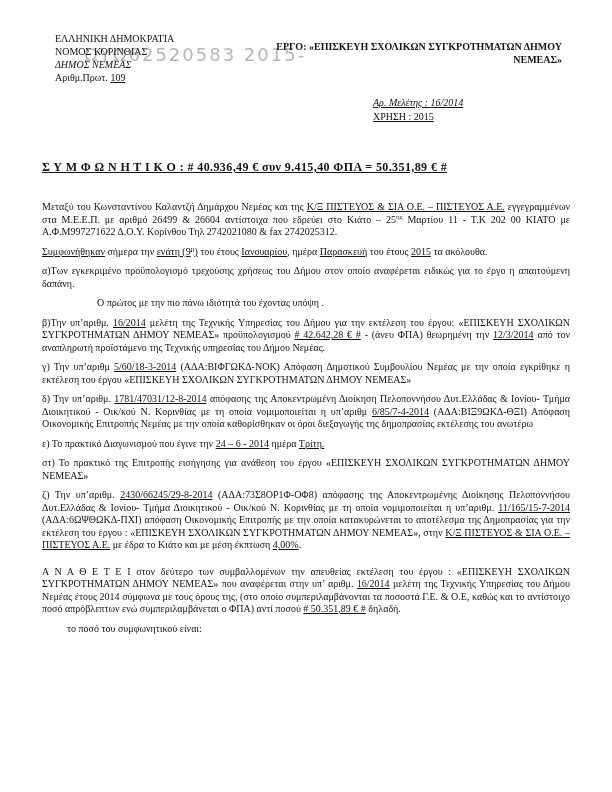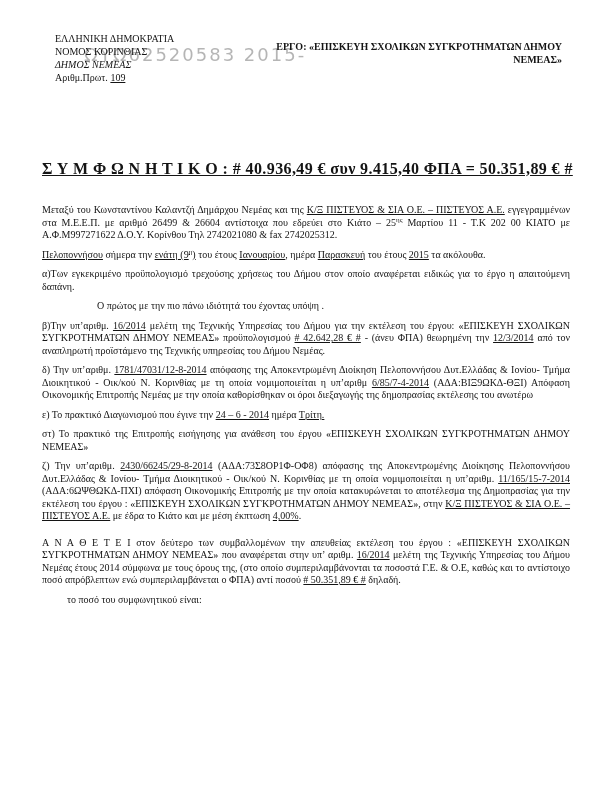--- a/index.html
+++ b/index.html
@@ -14,21 +14,21 @@
   .watermark{
     position:absolute;top:44px;left:84px;z-index:0;
     font-family:"DejaVu Sans", sans-serif;font-size:18px;letter-spacing:2px;
     color:#8f8f8f;opacity:.65;white-space:nowrap;
   }
   .h-left{position:absolute;top:32px;left:55px;line-height:1.3;z-index:1}
   .h-right{position:absolute;top:40px;left:252px;width:310px;text-align:right;font-weight:bold;line-height:1.3;z-index:1}
   .h-study{position:absolute;top:96px;left:373px;line-height:1.35;z-index:1}
   .body{position:absolute;top:160px;left:42px;width:528px;z-index:1}
   .title{
-    text-align:center;font-weight:bold;font-size:16px;letter-spacing:.4px;
+    font-weight:bold;font-size:12px;letter-spacing:.4px;
     text-decoration:underline;margin-bottom:26px;white-space:nowrap;
   }
   .para{text-align:justify;line-height:1.25;margin:0 0 7px 0;}
   .para.gap{margin-top:14px}
   .para.indent-lg{text-indent:55px}
   .para.indent-sm{text-indent:25px}
   sup{font-size:7px;line-height:0;vertical-align:super}
 </style>
 </head>
 <body>
@@ -42,29 +42,37 @@
     <div>ΝΟΜΟΣ ΚΟΡΙΝΘΙΑΣ</div>
     <div class="b i">ΔΗΜΟΣ  ΝΕΜΕΑΣ</div>
     <div>
       <span>Αριθμ.Πρωτ.</span>
       <span class="b u">109</span>
     </div>
   </div>
 
   <div class="h-right">ΕΡΓΟ: «ΕΠΙΣΚΕΥΗ ΣΧΟΛΙΚΩΝ ΣΥΓΚΡΟΤΗΜΑΤΩΝ ΔΗΜΟΥ ΝΕΜΕΑΣ»</div>
 
+  <div class="h-study">
+    <div class="i u">
+      <span>Αρ. Μελέτης :</span>
+      <span class="b">16/2014</span>
+    </div>
+    <div class="b u">ΧΡΗΣΗ : 2015</div>
+  </div>
 
   <div class="body">
     <div class="title">Σ Υ Μ Φ Ω Ν Η Τ Ι Κ Ο : # 40.936,49 € συν 9.415,40 ΦΠΑ = 50.351,89 € #</div>
     <div>
         <p class="para"><span>Μεταξύ του </span><span class="b">Κωνσταντίνου Καλαντζή</span><span> Δημάρχου Νεμέας και της </span><span class="b u">Κ/Ξ ΠΙΣΤΕΥΟΣ &amp; ΣΙΑ Ο.Ε. – ΠΙΣΤΕΥΟΣ Α.Ε.</span><span> εγγεγραμμένων στα Μ.Ε.Ε.Π. με αριθμό </span><span class="b">26499 &amp; 26604</span><span> αντίστοιχα που εδρεύει στο Κιάτο – 25</span><sup>ης</sup><span> Μαρτίου 11 - Τ.Κ 202 00 ΚΙΑΤΟ με Α.Φ.Μ997271622 Δ.Ο.Υ. Κορίνθου Τηλ 2742021080 &amp; fax 2742025312.</span></p>
-        <p class="para"><span class="b u">Πελοποννήσου</span><span> σήμερα την </span><span class="b u">ενάτη (9</span><sup class="b u">η</sup><span class="b u">)</span><span> του έτους </span><span class="b u">Ιανουαρίου</span><span>, ημέρα </span><span class="b u">Παρασκευή</span><span> του έτους </span><span class="b u">2015</span><span> τα ακόλουθα.</span></p>
+        <p class="para"><span class="b u">Συμφωνήθηκαν</span><span> σήμερα την </span><span class="b u">ενάτη (9</span><sup class="b u">η</sup><span class="b u">)</span><span> του έτους </span><span class="b u">Ιανουαρίου</span><span>, ημέρα </span><span class="b u">Παρασκευή</span><span> του έτους </span><span class="b u">2015</span><span> τα ακόλουθα.</span></p>
         <p class="para"><span>α)Των εγκεκριμένο προϋπολογισμό τρεχούσης χρήσεως του Δήμου στον οποίο αναφέρεται ειδικώς για το έργο η απαιτούμενη δαπάνη.</span></p>
         <p class="para indent-lg"><span>Ο πρώτος με την πιο πάνω ιδιότητά του έχοντας υπόψη .</span></p>
         <p class="para"><span>β)Την υπ’αριθμ. </span><span class="b u">16/2014</span><span> μελέτη της Τεχνικής Υπηρεσίας του Δήμου για την εκτέλεση  του έργου: </span><span class="b">«ΕΠΙΣΚΕΥΗ ΣΧΟΛΙΚΩΝ ΣΥΓΚΡΟΤΗΜΑΤΩΝ ΔΗΜΟΥ ΝΕΜΕΑΣ»</span><span> προϋπολογισμού </span><span class="b u"># 42.642,28 € #</span><span> - (άνευ ΦΠΑ) θεωρημένη την </span><span class="b u">12/3/2014</span><span> από τον αναπληρωτή προϊστάμενο της Τεχνικής υπηρεσίας του Δήμου Νεμέας.</span></p>
+        <p class="para"><span>γ) Την υπ’αριθμ </span><span class="b u">5/60/18-3-2014</span><span> (ΑΔΑ:ΒΙΦΓΩΚΔ-ΝΟΚ) Απόφαση Δημοτικού Συμβουλίου Νεμέας με την οποία εγκρίθηκε η εκτέλεση του έργου </span><span class="b">«ΕΠΙΣΚΕΥΗ ΣΧΟΛΙΚΩΝ ΣΥΓΚΡΟΤΗΜΑΤΩΝ ΔΗΜΟΥ ΝΕΜΕΑΣ»</span></p>
         <p class="para"><span>δ)  Την υπ’αριθμ. </span><span class="b u">1781/47031/12-8-2014</span><span>  απόφασης της Αποκεντρωμένη Διοίκηση Πελοποννήσου Δυτ.Ελλάδας &amp; Ιονίου- Τμήμα Διοικητικού - Οικ/κού Ν. Κορινθίας  με τη οποία νομιμοποιείται η υπ’αριθμ </span><span class="b u">6/85/7-4-2014</span><span> (ΑΔΑ:ΒΙΞ9ΩΚΔ-ΘΞΙ) Απόφαση Οικονομικής Επιτροπής Νεμέας με την οποία καθορίσθηκαν οι όροι διεξαγωγής της δημοπρασίας εκτέλεσης του  ανωτέρω</span></p>
         <p class="para"><span>ε) Το πρακτικό Διαγωνισμού που έγινε την </span><span class="b u">24 – 6 - 2014</span><span> ημέρα </span><span class="b u">Τρίτη.</span></p>
         <p class="para"><span>στ) Το πρακτικό της Επιτροπής εισήγησης για ανάθεση του έργου </span><span class="b">«ΕΠΙΣΚΕΥΗ ΣΧΟΛΙΚΩΝ ΣΥΓΚΡΟΤΗΜΑΤΩΝ ΔΗΜΟΥ ΝΕΜΕΑΣ»</span></p>
         <p class="para"><span>ζ)  Την  υπ’αριθμ.  </span><span class="b u">2430/66245/29-8-2014</span><span>  (ΑΔΑ:73Σ8ΟΡ1Φ-ΟΦ8)  απόφασης  της  Αποκεντρωμένης Διοίκησης Πελοποννήσου Δυτ.Ελλάδας &amp; Ιονίου- Τμήμα Διοικητικού - Οικ/κού Ν. Κορινθίας  με τη οποία νομιμοποιείται η  υπ’αριθμ. </span><span class="b u">11/165/15-7-2014</span><span> (ΑΔΑ:6ΩΨΘΩΚΔ-ΠΧΙ) απόφαση Οικονομικής Επιτροπής με την οποία κατακυρώνεται το αποτέλεσμα της Δημοπρασίας για την εκτέλεση του έργου : </span><span class="b">«ΕΠΙΣΚΕΥΗ ΣΧΟΛΙΚΩΝ ΣΥΓΚΡΟΤΗΜΑΤΩΝ ΔΗΜΟΥ ΝΕΜΕΑΣ»,</span><span> στην </span><span class="b u">Κ/Ξ ΠΙΣΤΕΥΟΣ &amp; ΣΙΑ Ο.Ε. – ΠΙΣΤΕΥΟΣ Α.Ε.</span><span>  με έδρα το Κιάτο και με μέση έκπτωση  </span><span class="b u">4,00%</span><span>.</span></p>
         <p class="para gap"><span class="b">Α Ν Α Θ Ε Τ Ε Ι</span><span class="b">  στον δεύτερο των συμβαλλομένων την απευθείας εκτέλεση του έργου : </span><span class="b">«ΕΠΙΣΚΕΥΗ ΣΧΟΛΙΚΩΝ ΣΥΓΚΡΟΤΗΜΑΤΩΝ ΔΗΜΟΥ ΝΕΜΕΑΣ»</span><span class="b"> που αναφέρεται στην υπ’ αριθμ. </span><span class="b u">16/2014</span><span class="b"> μελέτη της Τεχνικής Υπηρεσίας του Δήμου Νεμέας έτους 2014 σύμφωνα με τους όρους της, (στο οποίο συμπεριλαμβάνονται τα ποσοστά Γ.Ε. &amp; Ο.Ε, καθώς και το αντίστοιχο ποσό απρόβλεπτων ενώ συμπεριλαμβάνεται ο ΦΠΑ) αντί ποσού </span><span class="b u"># 50.351,89 € #</span><span class="b"> δηλαδή.</span></p>
         <p class="para indent-sm"><span>το ποσό του συμφωνητικού είναι:</span></p>
       </div>
   </div>
 
 </div>

